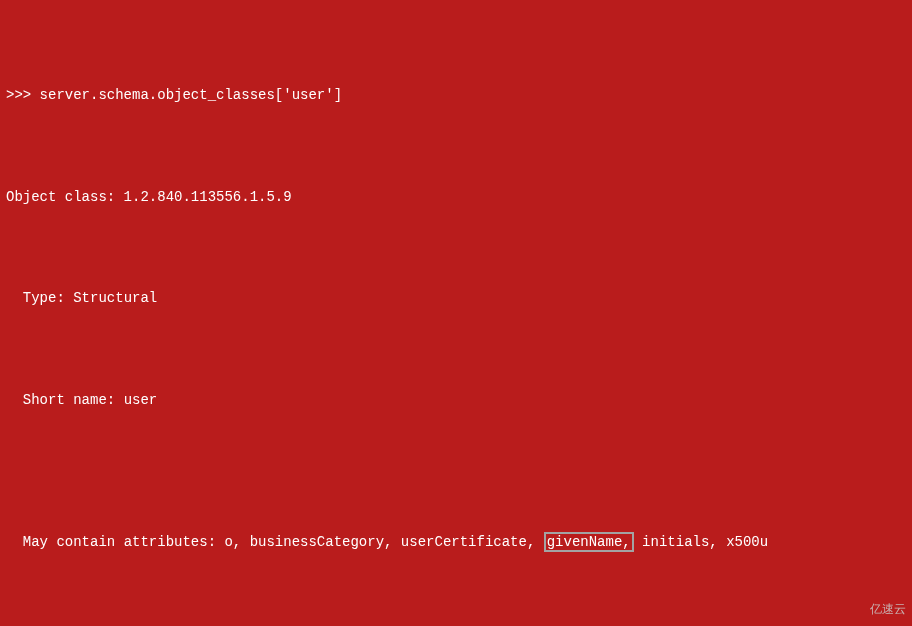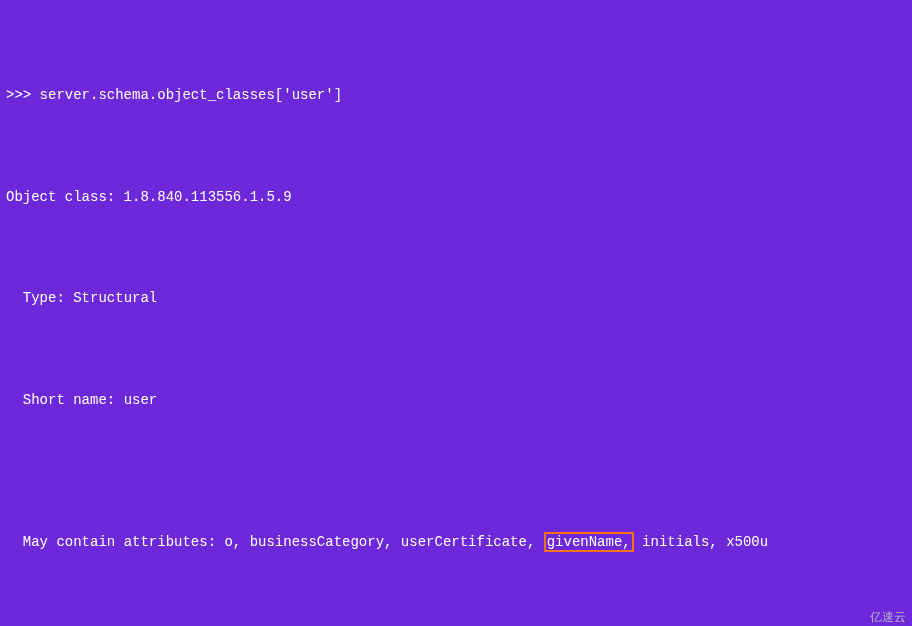--- a/index.html
+++ b/index.html
@@ -14,63 +14,63 @@
       background-color: #1a7a1a;
       font-family: 'Courier New', Courier, monospace;
       font-size: 14px;
       color: #ffffff;
       overflow: hidden;
     }
 
     .terminal {
       width: 912px;
       height: 626px;
-      background-color: #6d28d9;
+      background-color: #b91c1c;
       padding: 4px 6px;
       position: relative;
       overflow: hidden;
     }
 
     .content {
       line-height: 1.45;
       word-break: break-all;
       white-space: pre-wrap;
     }
 
     .line {
       display: block;
     }
 
     .highlight-box {
-      border: 2px solid #f97316;
+      border: 2px solid #a3a3a3;
       padding: 0 1px;
       display: inline;
     }
 
     .watermark {
       position: absolute;
-      bottom: 0;
+      bottom: 8px;
       right: 6px;
       color: #cccccc;
       font-size: 12px;
       font-family: Liberation Mono, monospace;
       opacity: 0.85;
     }
   </style>
 </head>
 <body>
 
 <div class="terminal">
   <div class="content">
 
     
     <span class="line"><span style="color:#ffffff;">&gt;&gt;&gt; server.schema.object_classes['user']</span></span>
 
     
-    <span class="line">Object class: 1.8.840.113556.1.5.9</span>
+    <span class="line">Object class: 1.2.840.113556.1.5.9</span>
 
     
     <span class="line">  Type: Structural</span>
 
     
     <span class="line">  Short name: user</span>
 
     
 
     

